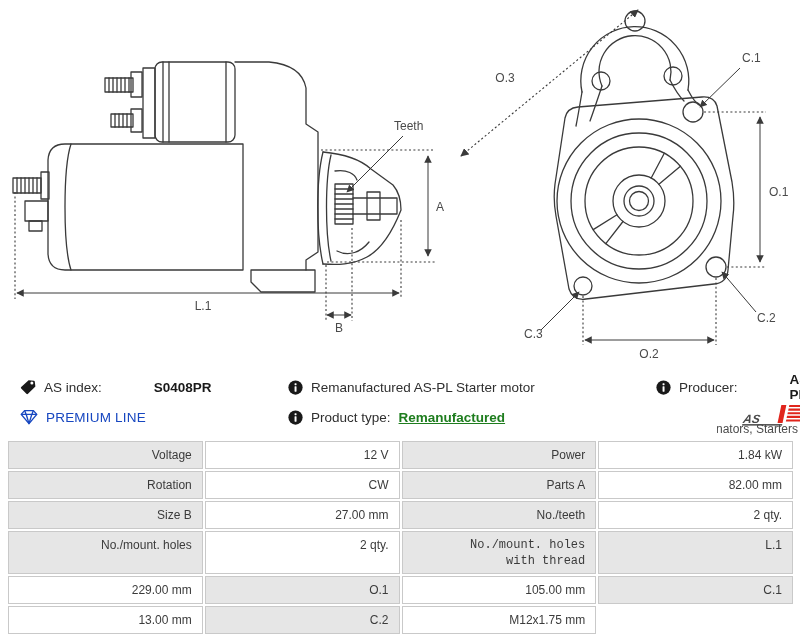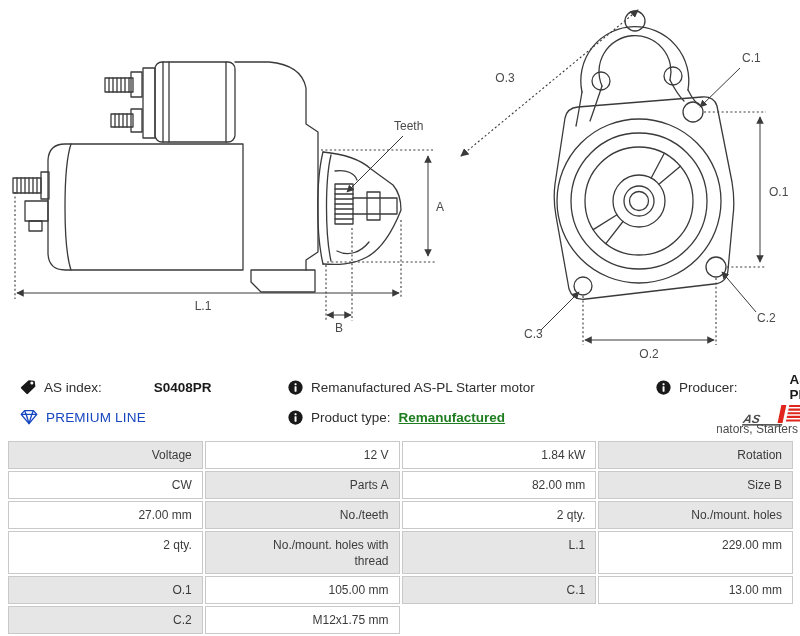--- a/index.html
+++ b/index.html
@@ -22,21 +22,21 @@
   .green{color:#1e7d1e;font-weight:bold;text-decoration:underline;}
   .icn{flex:0 0 auto;display:inline-flex;}
   .logo-row{height:34px;display:flex;justify-content:flex-end;align-items:flex-start;}
   .c1pad{padding-left:12px;}
   
   .spec{position:absolute;left:8px;top:441px;width:785px;display:grid;
         grid-template-columns:1fr 1fr 1fr 1fr;gap:2px;}
   .cell{border:1px solid #c9c9c9;background:#fff;padding:6px 10px 4px;box-sizing:border-box;
         min-height:28px;font-size:12px;line-height:1.3;text-align:right;color:#3b3b3b;}
   .cell.label{background:#e6e6e6;}
-  .cell.wrap{padding-left:44px;}
+  .cell.wrap{padding-left:44px;font-family:Liberation Mono, monospace;}
 </style>
 </head>
 <body>
 
 <div class="page">
 
   <div class="drawings">
 
     <svg style="position:absolute;left:5px;top:8px" width="440" height="350" viewBox="0 0 440 350">
       <defs>
@@ -226,20 +226,21 @@
           </g>
           <text x="49" y="31" font-size="6.2" fill="#8a8a8a" text-anchor="middle">Alternators, Starters &amp; Parts</text>
         </svg>
       </div>
     </div>
   </div>
 
   <div class="spec">
     <div class="cell label">Voltage</div>
     <div class="cell value">12 V</div>
+    <div class="cell label">Power</div>
     <div class="cell value">1.84 kW</div>
 
     <div class="cell label">Rotation</div>
     <div class="cell value">CW</div>
     <div class="cell label">Parts A</div>
     <div class="cell value">82.00 mm</div>
 
     <div class="cell label">Size B</div>
     <div class="cell value">27.00 mm</div>
     <div class="cell label">No./teeth</div>

